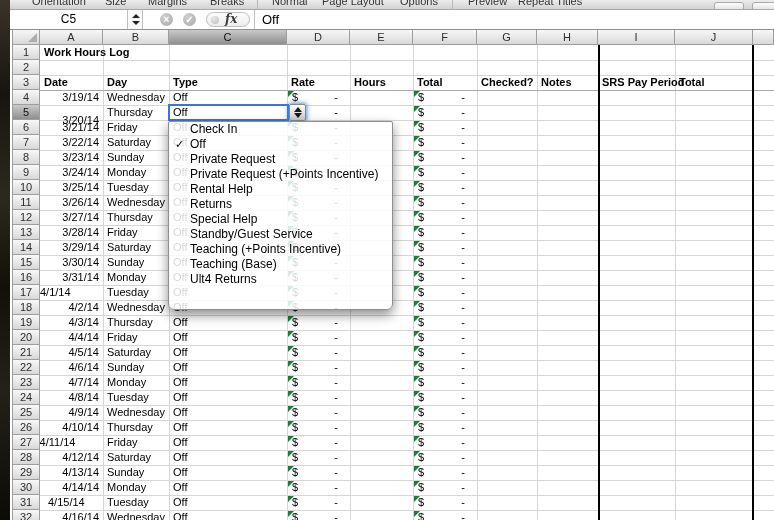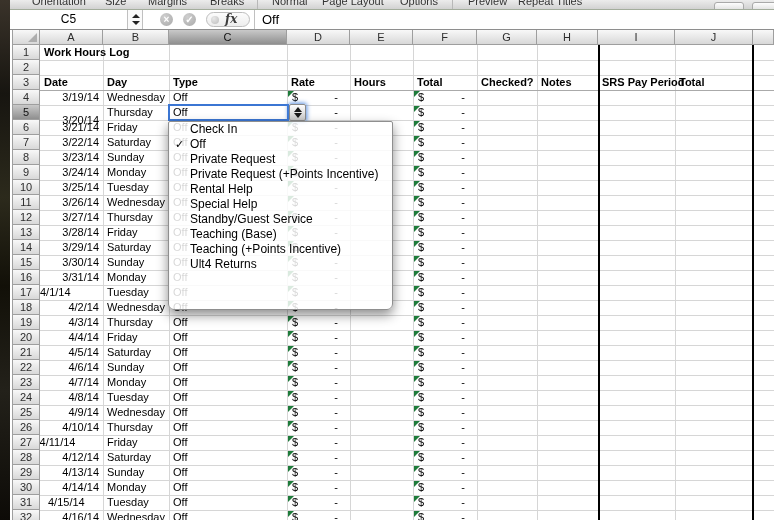--- a/index.html
+++ b/index.html
@@ -481,19 +481,20 @@
       <span class="up"></span>
       <span class="dn"></span>
     </div>
 
   <div id="menu">
       <div class="mitem">Check In</div>
       <div class="mitem">Off<span class="mcheck">✓</span></div>
       <div class="mitem">Private Request</div>
       <div class="mitem">Private Request (+Points Incentive)</div>
       <div class="mitem">Rental Help</div>
+      <div class="mitem">Returns</div>
       <div class="mitem">Special Help</div>
       <div class="mitem">Standby/Guest Service</div>
+      <div class="mitem">Teaching (+Points Incentive)</div>
       <div class="mitem">Teaching (Base)</div>
-      <div class="mitem">Teaching (+Points Incentive)</div>
       <div class="mitem">Ult4 Returns</div>
     </div>
 </div>
 
 </body></html>

